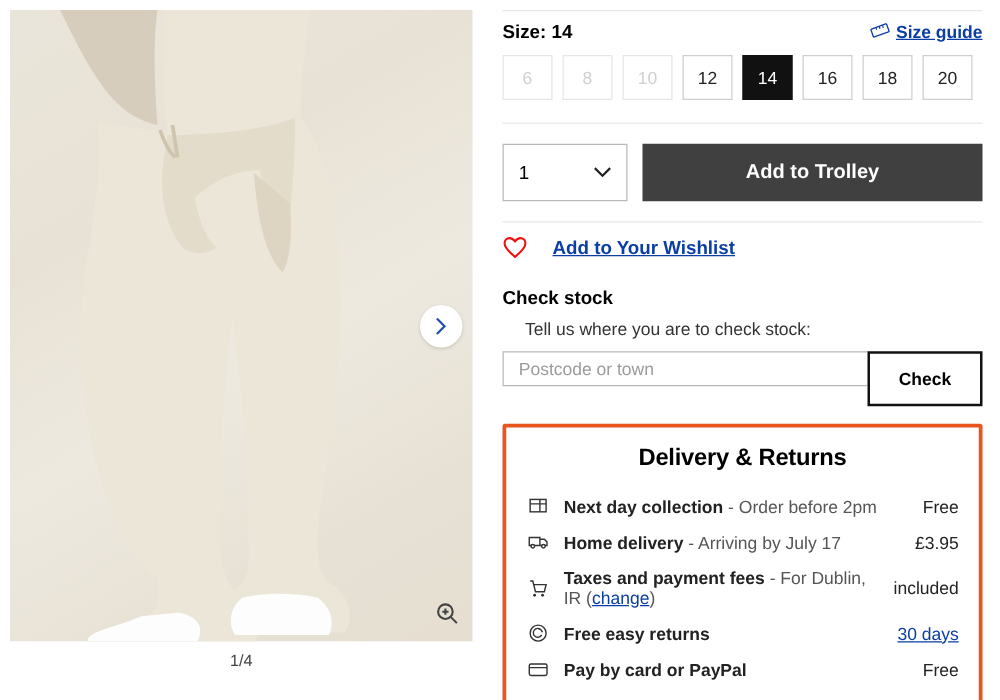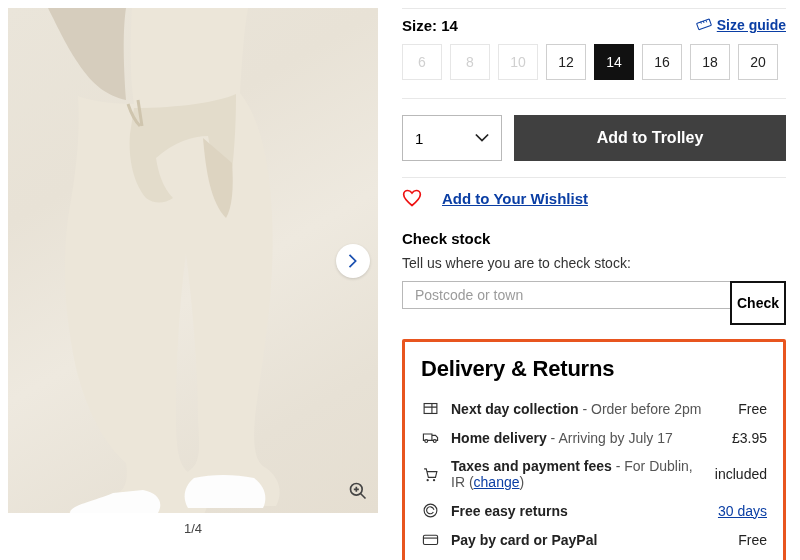--- a/index.html
+++ b/index.html
@@ -29,28 +29,28 @@
 .qty { width: 100px; height: 46px; border: 1px solid #b9b9b9; display: flex; align-items: center; justify-content: space-between; padding: 0 12px; cursor: pointer; font-size: 15px; }
 .qty svg { width: 14px; height: 10px; }
 .add-cart { flex: 1; height: 46px; background: #404040; color: #fff; border: none; font-size: 16px; font-weight: 600; cursor: pointer; }
 
 .wishlist { display: inline-flex; align-items: center; gap: 20px; padding: 10px 0 18px; cursor: pointer; }
 .wishlist svg { width: 20px; height: 20px; color: #e11; }
 .wishlist span { color: #0a3ea4; text-decoration: underline; font-weight: 700; font-size: 15px; }
 
 .stock-section { padding-top: 4px; }
 .stock-title { font-weight: 700; font-size: 15px; padding-bottom: 8px; }
-.stock-subtitle { font-size: 14px; color: #333; padding-bottom: 10px; }
+.stock-subtitle { font-size: 14px; color: #333; padding-bottom: 10px; margin-left: 18px; }
 .stock-input-row { display: flex; }
 .stock-input { flex: 1; height: 28px; border: 1px solid #b8b8b8; padding: 0 12px; font-size: 14px; color: #333; }
 .stock-input::placeholder { color: #9b9b9b; }
-.stock-check { width: 56px; height: 44px; border: 2px solid #111; background: #fff; font-weight: 700; font-size: 14px; margin-left: -1px; cursor: pointer; }
+.stock-check { width: 92px; height: 44px; border: 2px solid #111; background: #fff; font-weight: 700; font-size: 14px; margin-left: -1px; cursor: pointer; }
 
 .delivery-box { margin-top: 14px; border: 3px solid #e8551f; padding: 14px 16px 14px; border-radius: 2px; }
-.delivery-title { font-weight: 800; font-size: 22px; padding-bottom: 12px; letter-spacing: -.2px; }
+.delivery-title { font-weight: 800; font-size: 19px; padding-bottom: 12px; letter-spacing: -.2px; text-align: center; }
 .drow { display: flex; align-items: center; gap: 10px; font-size: 14px; padding: 6px 0; color: #222; }
 .drow .icon { width: 20px; flex-shrink: 0; display: flex; align-items: center; }
 .drow .icon svg { width: 19px; height: 17px; color: #333; }
 .drow .text { flex: 1; }
 .drow .price { text-align: right; white-space: nowrap; }
 .link { color: #0a3ea4; text-decoration: underline; cursor: pointer; }
 .bold { font-weight: 700; }
 .light { color: #555; }
 </style>
 </head>

